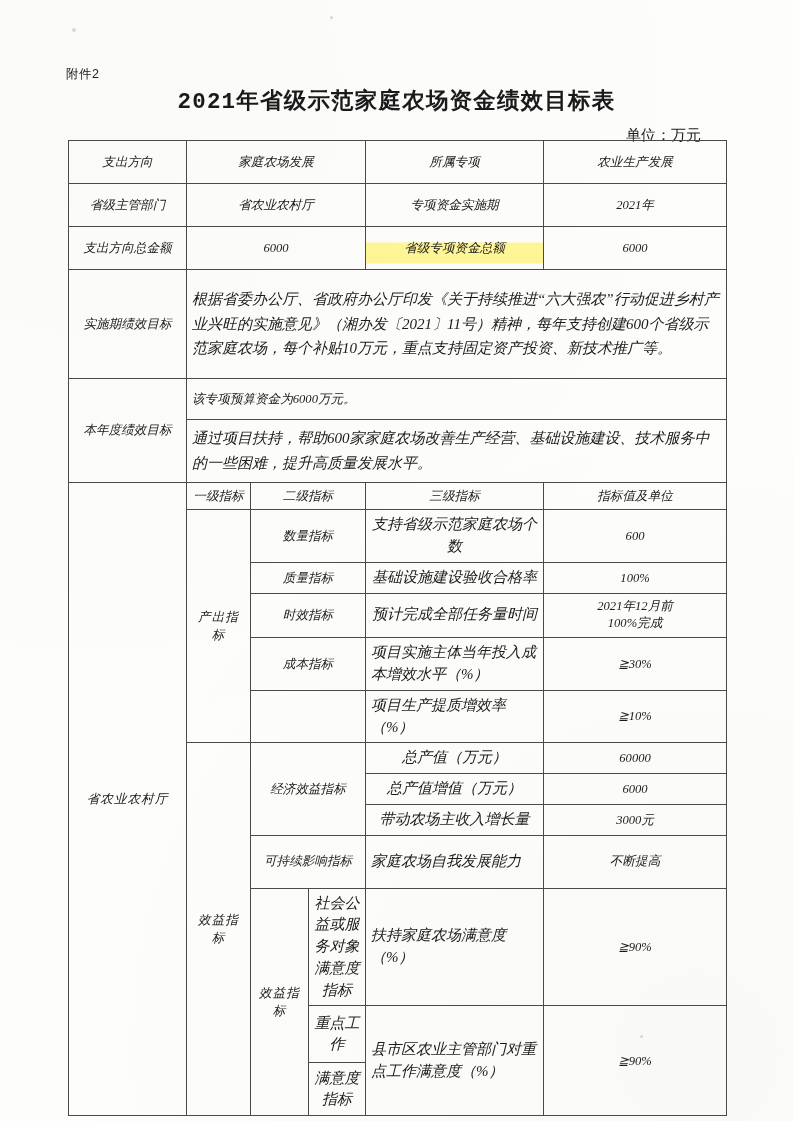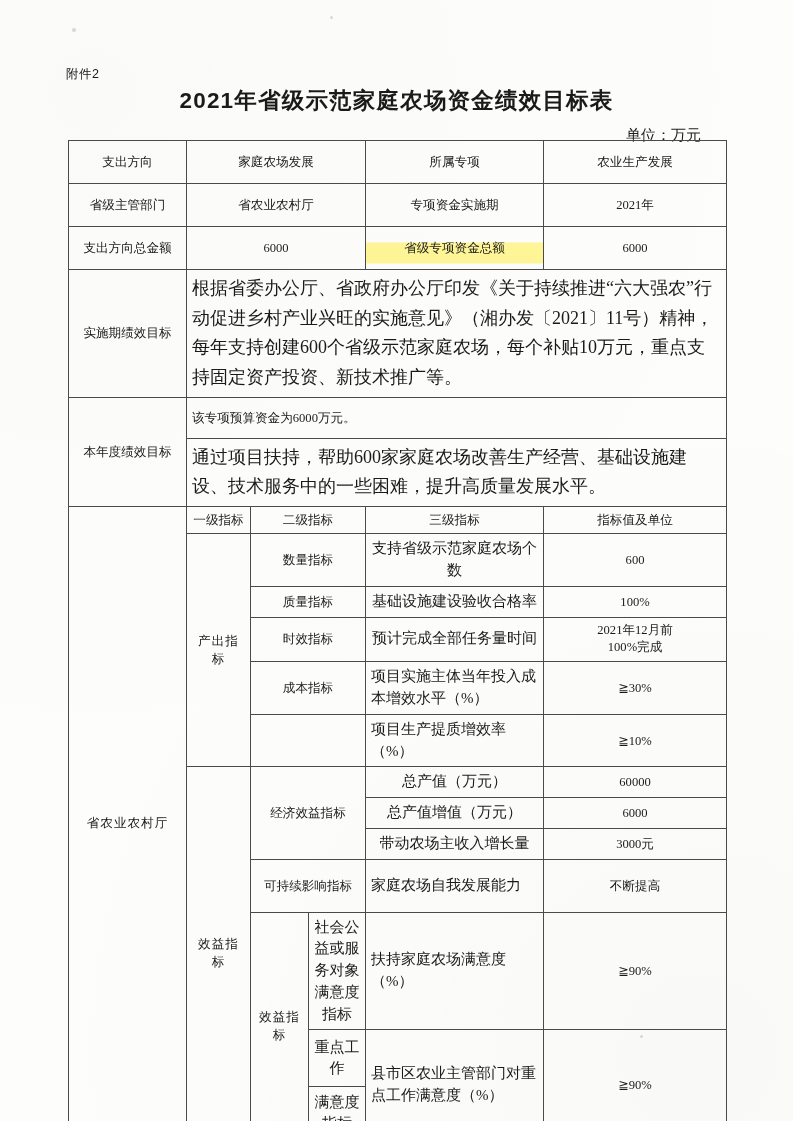--- a/index.html
+++ b/index.html
@@ -46,21 +46,21 @@
   }
   .doc-title {
     position: absolute;
     left: 0;
     right: 0;
     top: 85px;
     text-align: center;
     font-size: 22.5px;
     font-weight: 600;
     letter-spacing: 1.2px;
-    font-family: Liberation Sans, sans-serif;
+    font-family: Liberation Mono, monospace;
   }
   .unit-line {
     position: absolute;
     right: 92px;
     top: 126px;
     font-size: 15px;
   }
   table.main {
     position: absolute;
     left: 68px;
@@ -69,35 +69,36 @@
     border-collapse: collapse;
     table-layout: fixed;
     font-size: 12.6px;
     line-height: 1.45;
   }
   table.main td {
     border: 1px solid #4a4a4a;
     padding: 4px 5px;
     vertical-align: middle;
     word-break: break-all;
+    font-style: italic;
   }
   .c { text-align: center; }
   .l { text-align: left; }
   .pad-l { padding-left: 8px; padding-right: 8px; }
   .tall { height: 34px; }
   .vtext {
     letter-spacing: 1px;
   }
   .hl {
     background: linear-gradient(to bottom, rgba(255,244,120,0) 35%, rgba(255,240,90,0.62) 35%, rgba(255,240,90,0.62) 85%, rgba(255,244,120,0) 85%);
   }
   .para {
     text-indent: 0;
     line-height: 1.65;
-    font-size: 18px;
+    font-size: 15px;
   }
   .small {
     font-size: 15px;
   }
 </style>
 </head>
 <body>
 
 <div class="page">
   <div class="paper-tint"></div>

